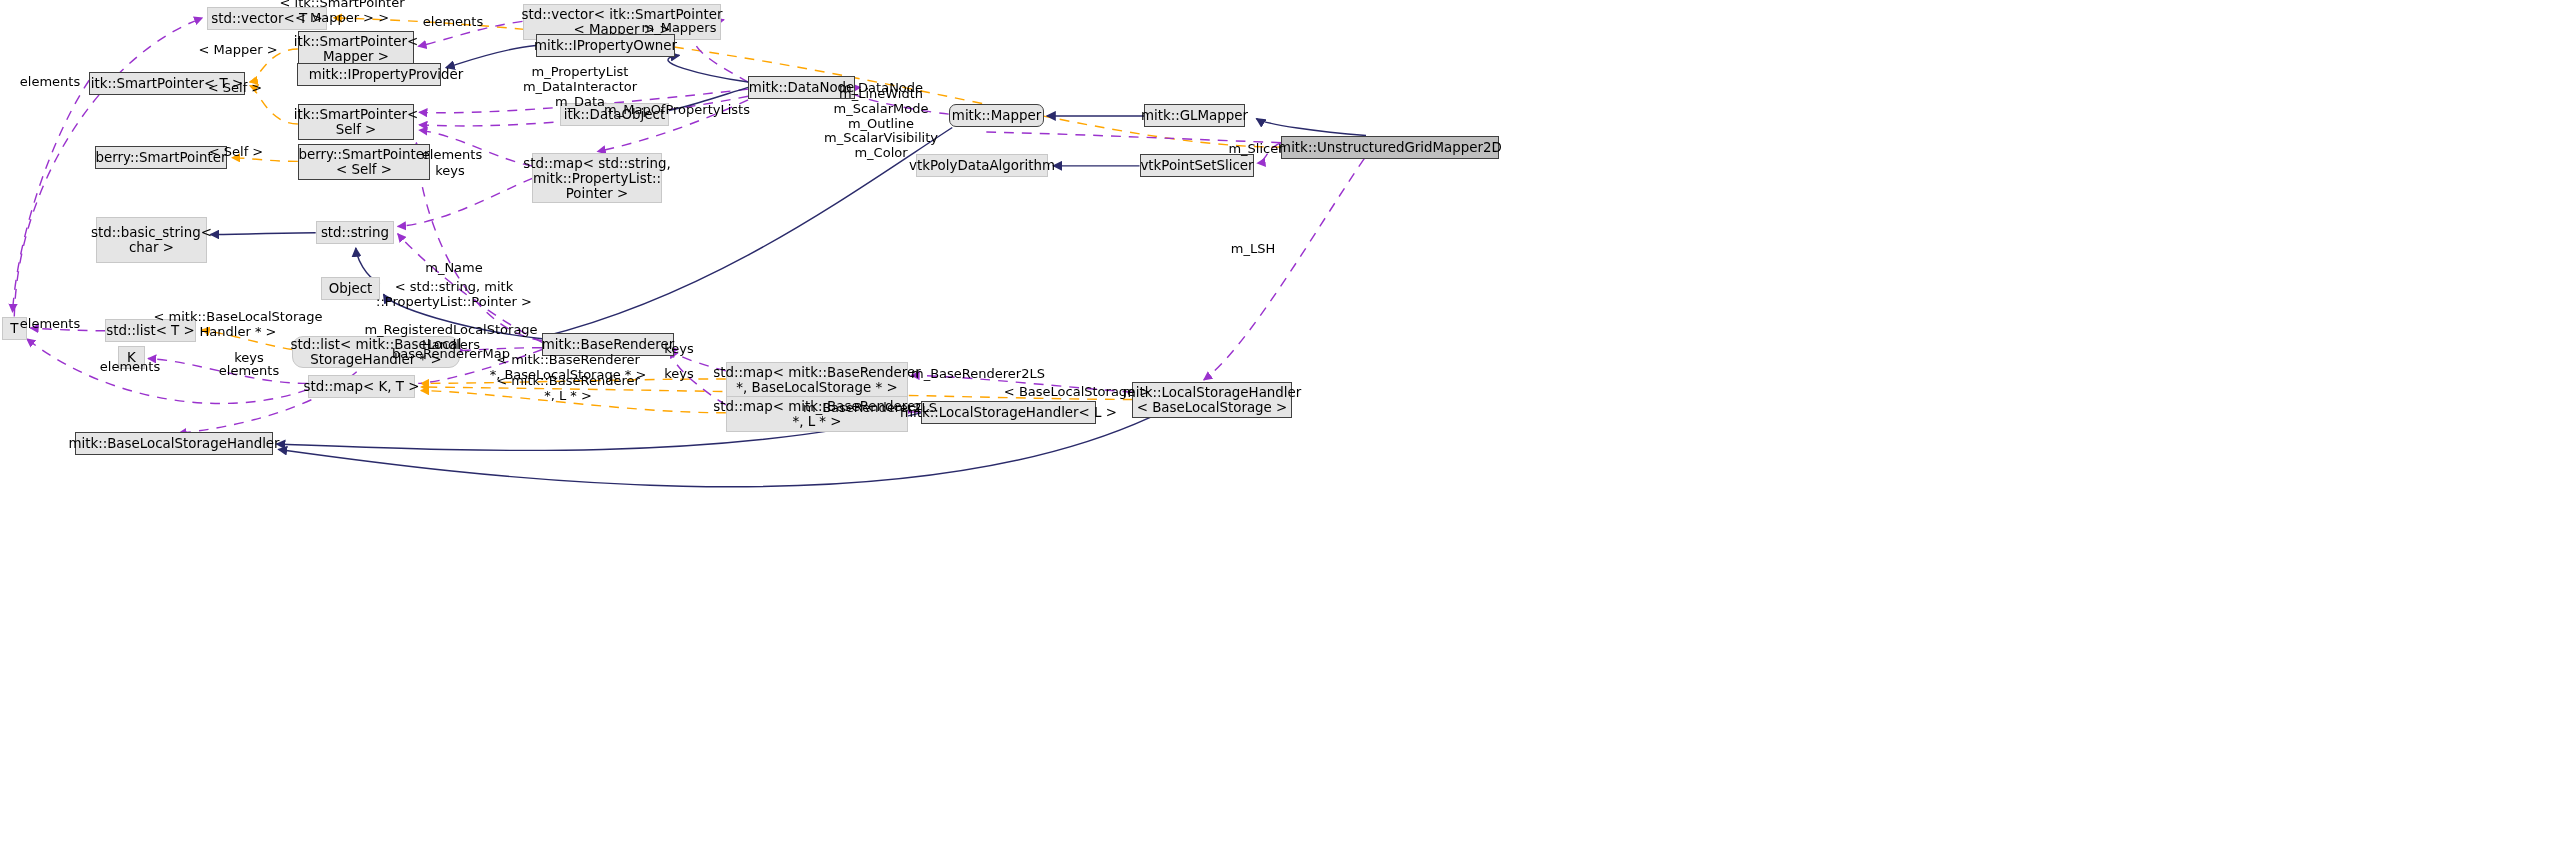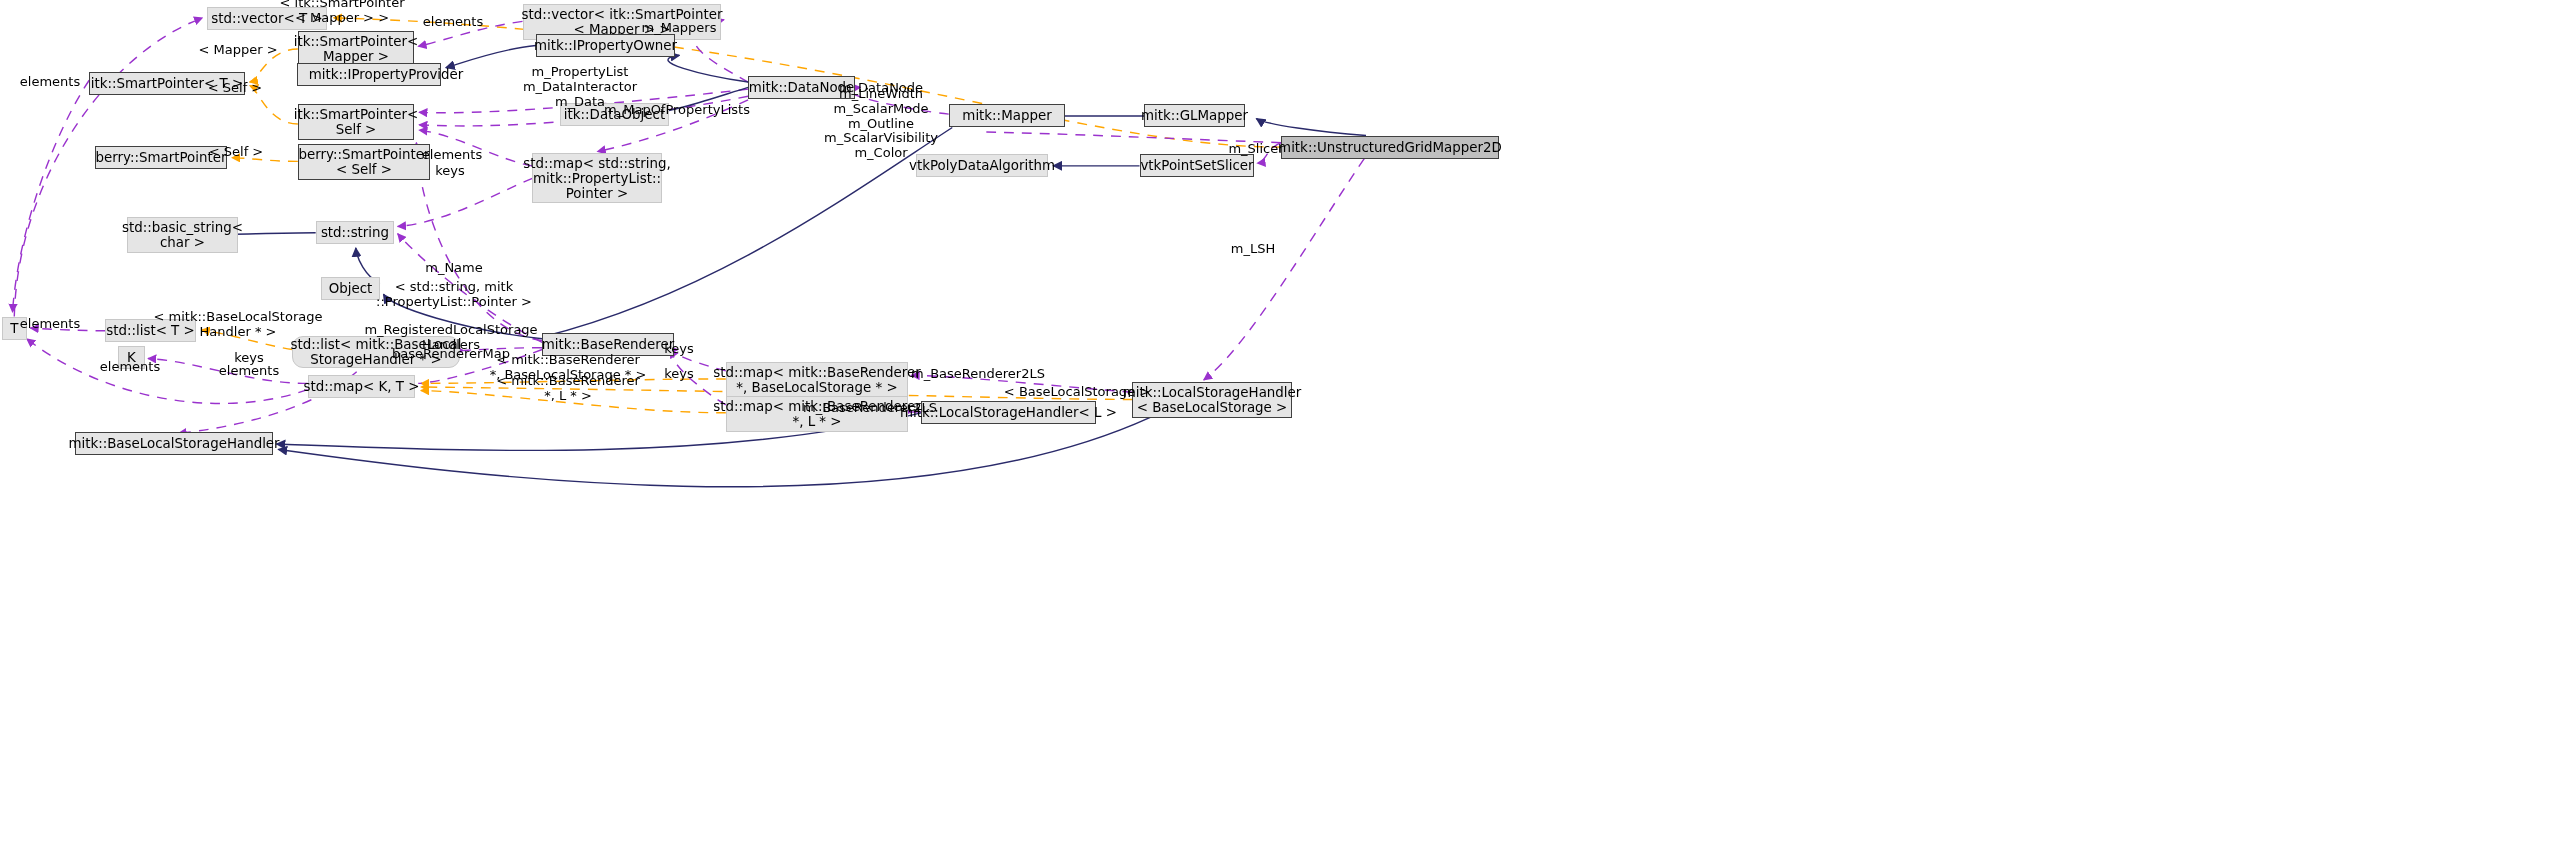--- a/index.html
+++ b/index.html
@@ -153,35 +153,35 @@
 
 <div class="node faint" style="left: 207px; top: 7.1px; width: 120px; height: 23px;">std::vector&lt; T &gt;</div>
     <div class="node faint" style="left: 523px; top: 3.6px; width: 198px; height: 36px;">std::vector&lt; itk::SmartPointer
 &lt; Mapper &gt; &gt;</div>
     <div class="node solid" style="left: 298px; top: 31px; width: 116px; height: 36px;">itk::SmartPointer&lt;
 Mapper &gt;</div>
     <div class="node solid" style="left: 536px; top: 34px; width: 139px; height: 23px;">mitk::IPropertyOwner</div>
     <div class="node solid" style="left: 89px; top: 72px; width: 156px; height: 23px;">itk::SmartPointer&lt; T &gt;</div>
     <div class="node solid" style="left: 297px; top: 63px; width: 144px; height: 23px; padding-left: 34px;">mitk::IPropertyProvider</div>
     <div class="node solid" style="left: 748px; top: 76px; width: 107px; height: 23px;">mitk::DataNode</div>
-    <div class="node solid" style="left: 949px; top: 104px; width: 116px; height: 23px;">mitk::Mapper</div>
+    <div class="node solid" style="left: 949px; top: 104px; width: 95px; height: 23px; border-radius: 7px;">mitk::Mapper</div>
     <div class="node solid" style="left: 1144px; top: 104px; width: 101px; height: 23px;">mitk::GLMapper</div>
     <div class="node hl" style="left: 1281px; top: 136px; width: 218px; height: 23px;">mitk::UnstructuredGridMapper2D</div>
     <div class="node solid" style="left: 298px; top: 104px; width: 116px; height: 36px;">itk::SmartPointer&lt;
 Self &gt;</div>
     <div class="node faint" style="left: 560px; top: 103px; width: 109px; height: 23px;">itk::DataObject</div>
     <div class="node solid" style="left: 95px; top: 146px; width: 132px; height: 23px;">berry::SmartPointer</div>
     <div class="node solid" style="left: 298px; top: 144px; width: 132px; height: 36px;">berry::SmartPointer
 &lt; Self &gt;</div>
     <div class="node faint" style="left: 532px; top: 153px; width: 130px; height: 50px;">std::map&lt; std::string,
 mitk::PropertyList::
 Pointer &gt;</div>
     <div class="node faint" style="left: 916px; top: 154px; width: 132px; height: 23px;">vtkPolyDataAlgorithm</div>
     <div class="node solid" style="left: 1140px; top: 154px; width: 114px; height: 23px;">vtkPointSetSlicer</div>
-    <div class="node faint" style="left: 96px; top: 217px; width: 111px; height: 36px; margin-left: 31px;">std::basic_string&lt;
+    <div class="node faint" style="left: 96px; top: 217px; width: 111px; height: 46px;">std::basic_string&lt;
 char &gt;</div>
     <div class="node faint" style="left: 316px; top: 221px; width: 78px; height: 23px;">std::string</div>
     <div class="node faint" style="left: 321px; top: 277px; width: 59px; height: 23px;">Object</div>
     <div class="node faint" style="left: 1.8px; top: 317px; width: 25px; height: 23px;">T</div>
     <div class="node faint" style="left: 105px; top: 319px; width: 91px; height: 23px;">std::list&lt; T &gt;</div>
     <div class="node faint" style="left: 118px; top: 346px; width: 27px; height: 23px;">K</div>
     <div class="node faint" style="left: 292px; top: 336px; width: 168px; height: 32px; border-radius: 11px;">std::list&lt; mitk::BaseLocal
 StorageHandler * &gt;</div>
     <div class="node solid" style="left: 542px; top: 333px; width: 132px; height: 23px;">mitk::BaseRenderer</div>
     <div class="node faint" style="left: 308px; top: 375px; width: 107px; height: 23px;">std::map&lt; K, T &gt;</div>

